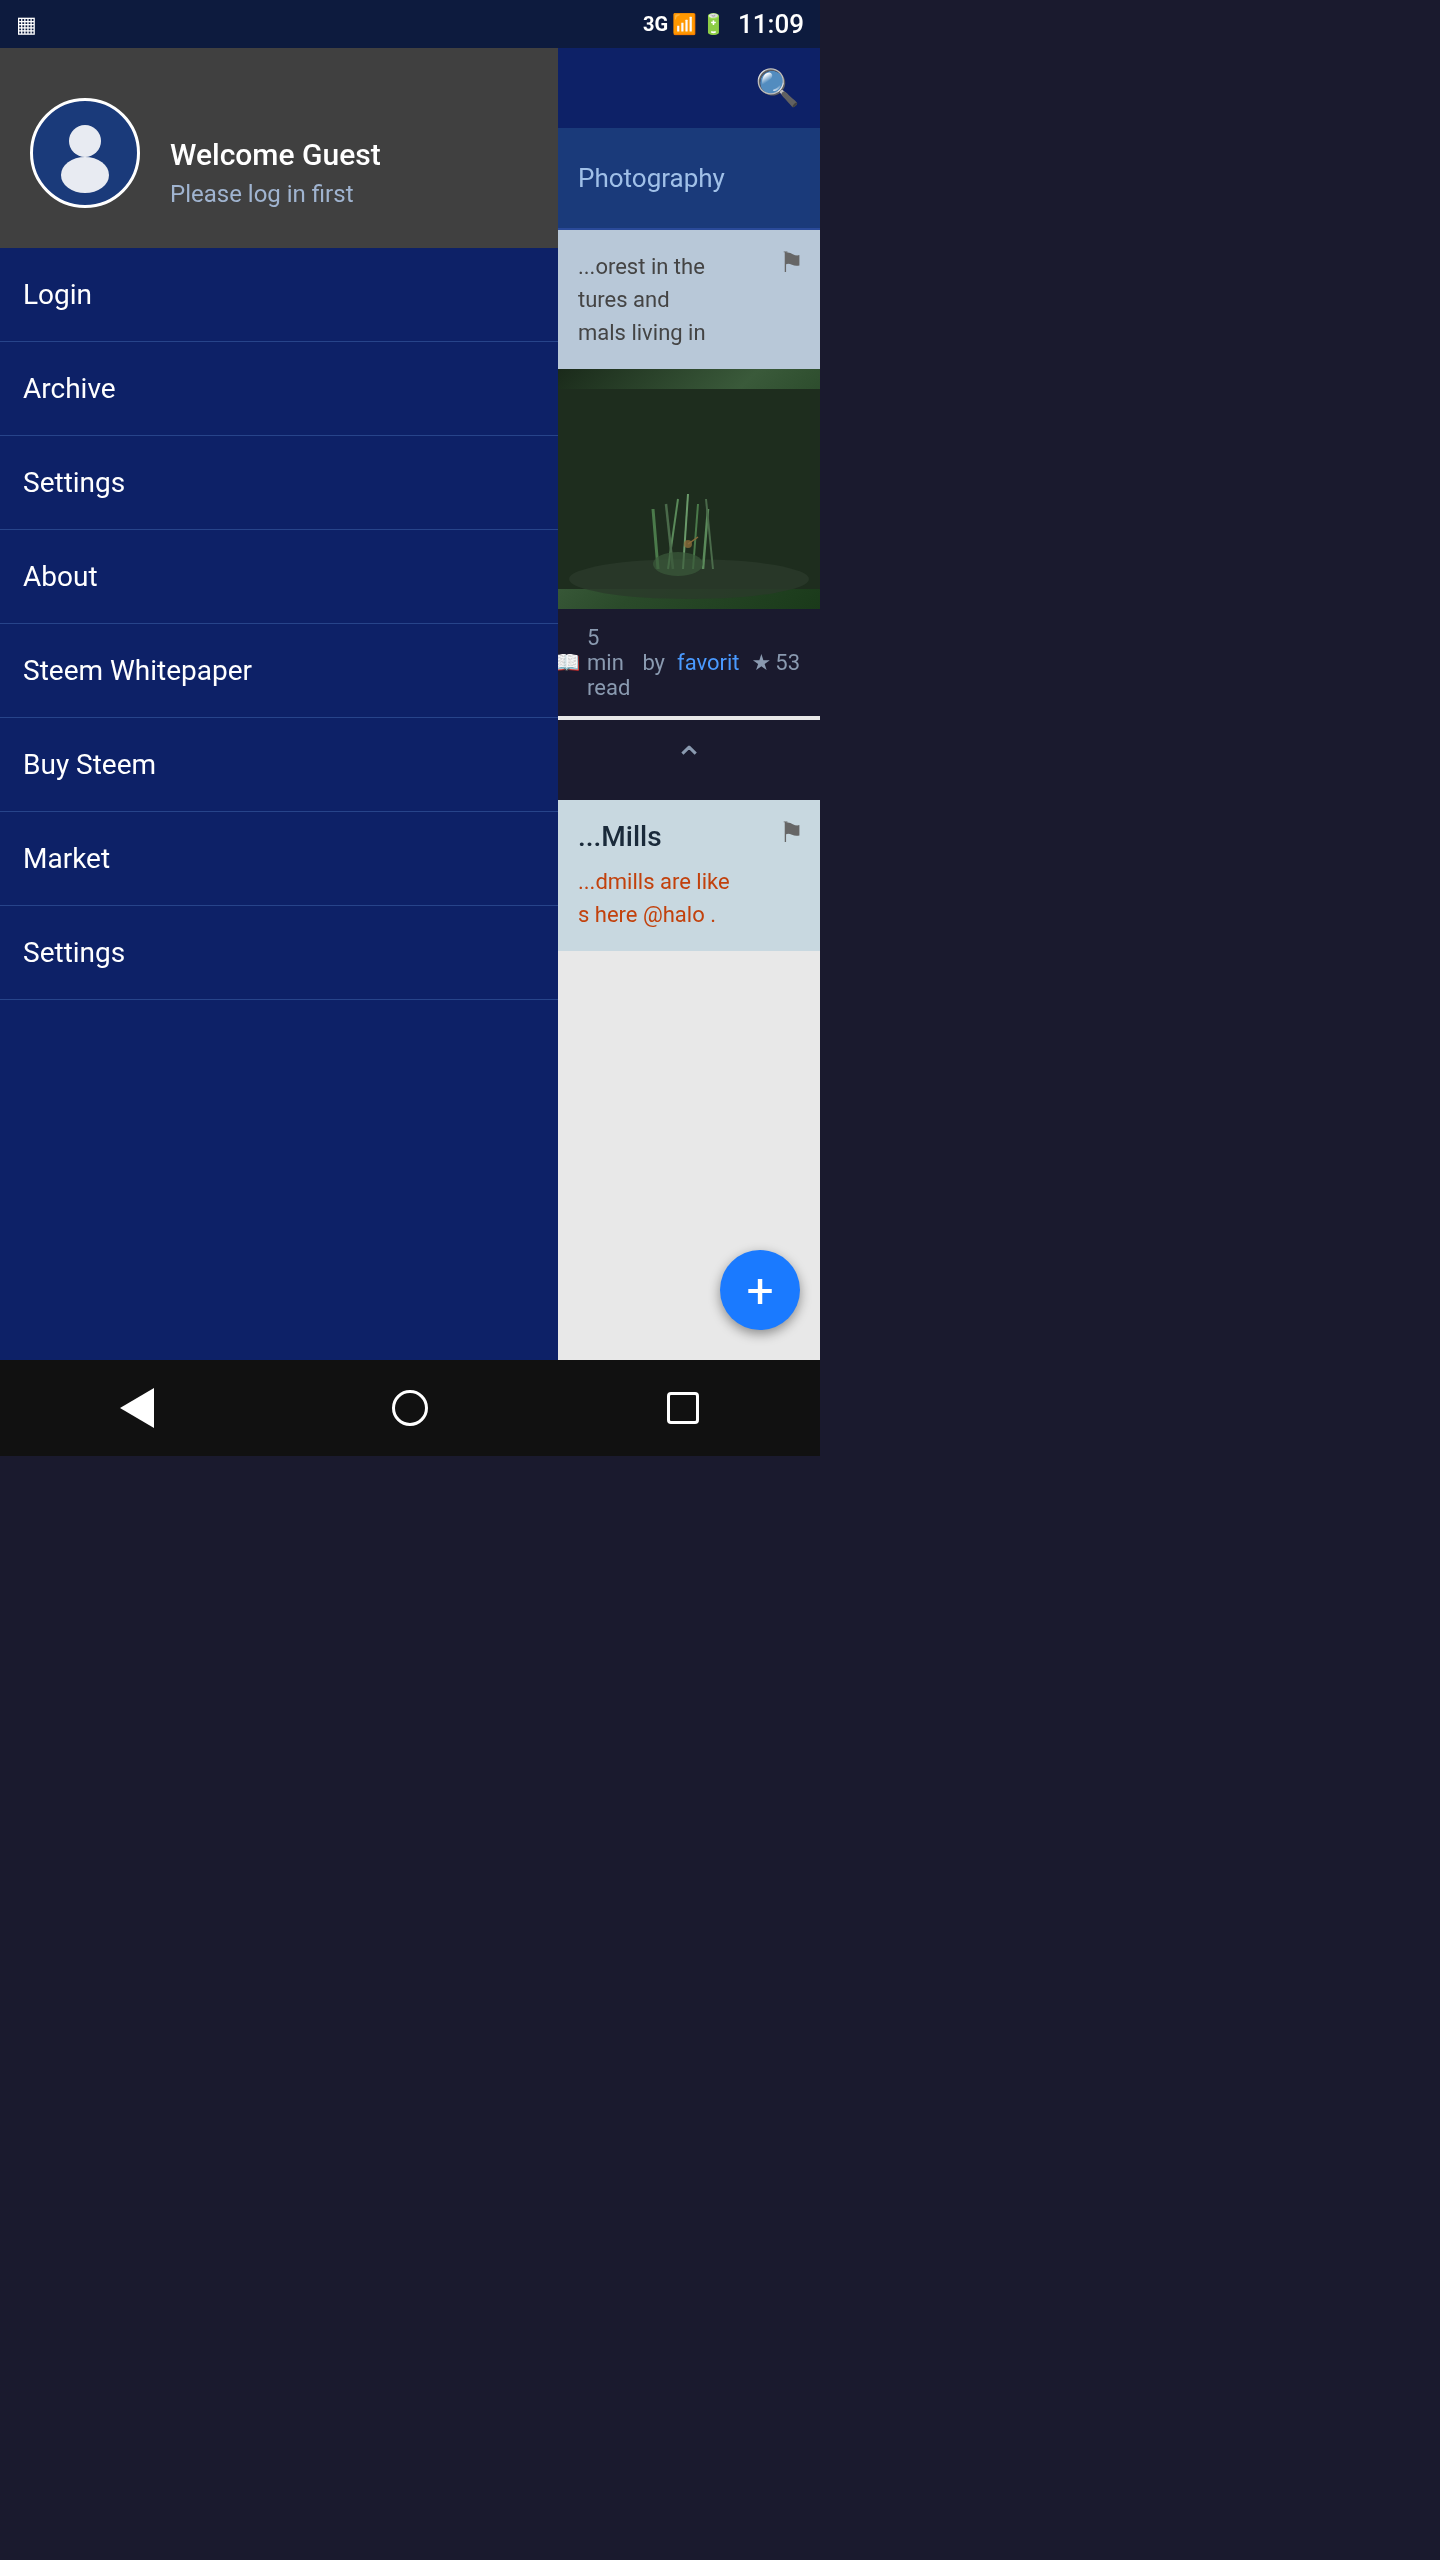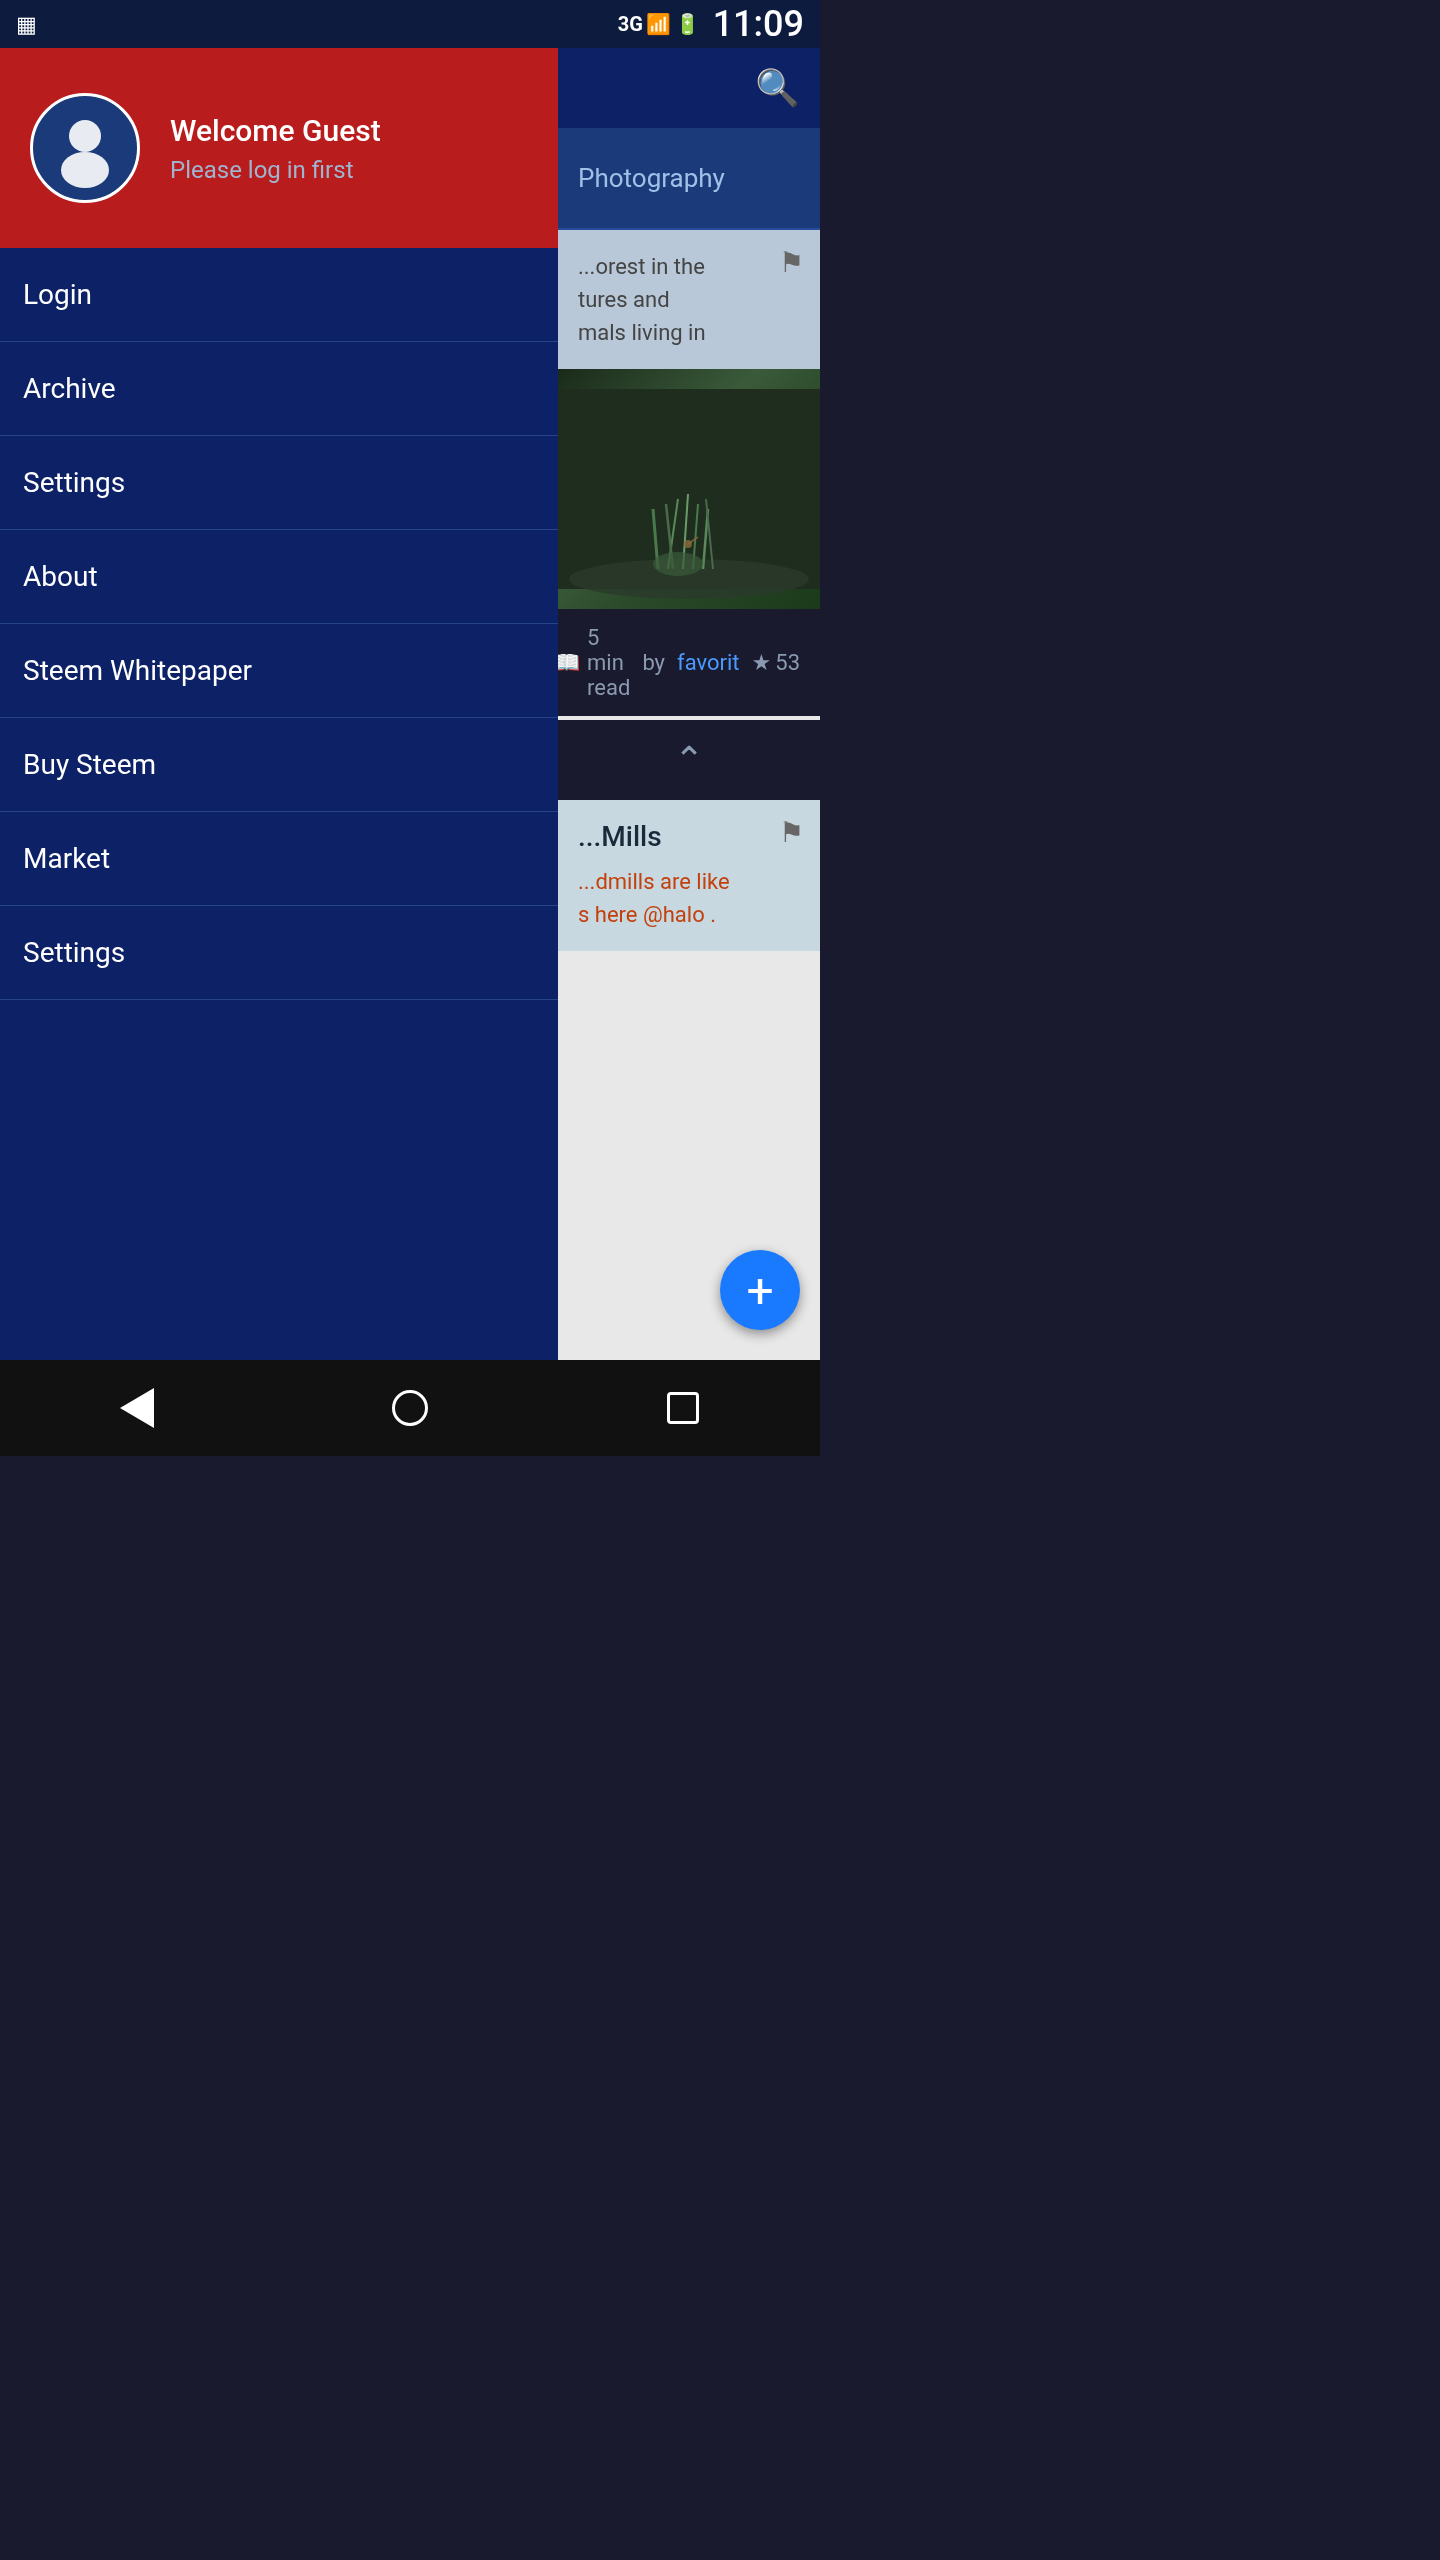--- a/index.html
+++ b/index.html
@@ -33,21 +33,21 @@
     .status-icons {
       display: flex;
       align-items: center;
       gap: 4px;
       color: white;
       font-size: 22px;
     }
 
     .status-time {
       color: white;
-      font-size: 36px;
+      font-size: 26px;
       font-weight: 500;
       margin-left: 8px;
     }
 
     .status-left {
       position: absolute;
       left: 16px;
       color: white;
       font-size: 22px;
     }
@@ -67,24 +67,24 @@
       background: #0d2167;
       position: absolute;
       left: 0;
       top: 0;
       z-index: 50;
       display: flex;
       flex-direction: column;
     }
 
     .sidebar-header {
-      background: #b91c1c;
+      background: #404040;
       padding: 40px 30px 40px 30px;
       display: flex;
-      align-items: center;
+      align-items: flex-end;
       gap: 30px;
       min-height: 200px;
     }
 
     .avatar-circle {
       width: 110px;
       height: 110px;
       border-radius: 50%;
       border: 3px solid white;
       background: #1a3a7a;

